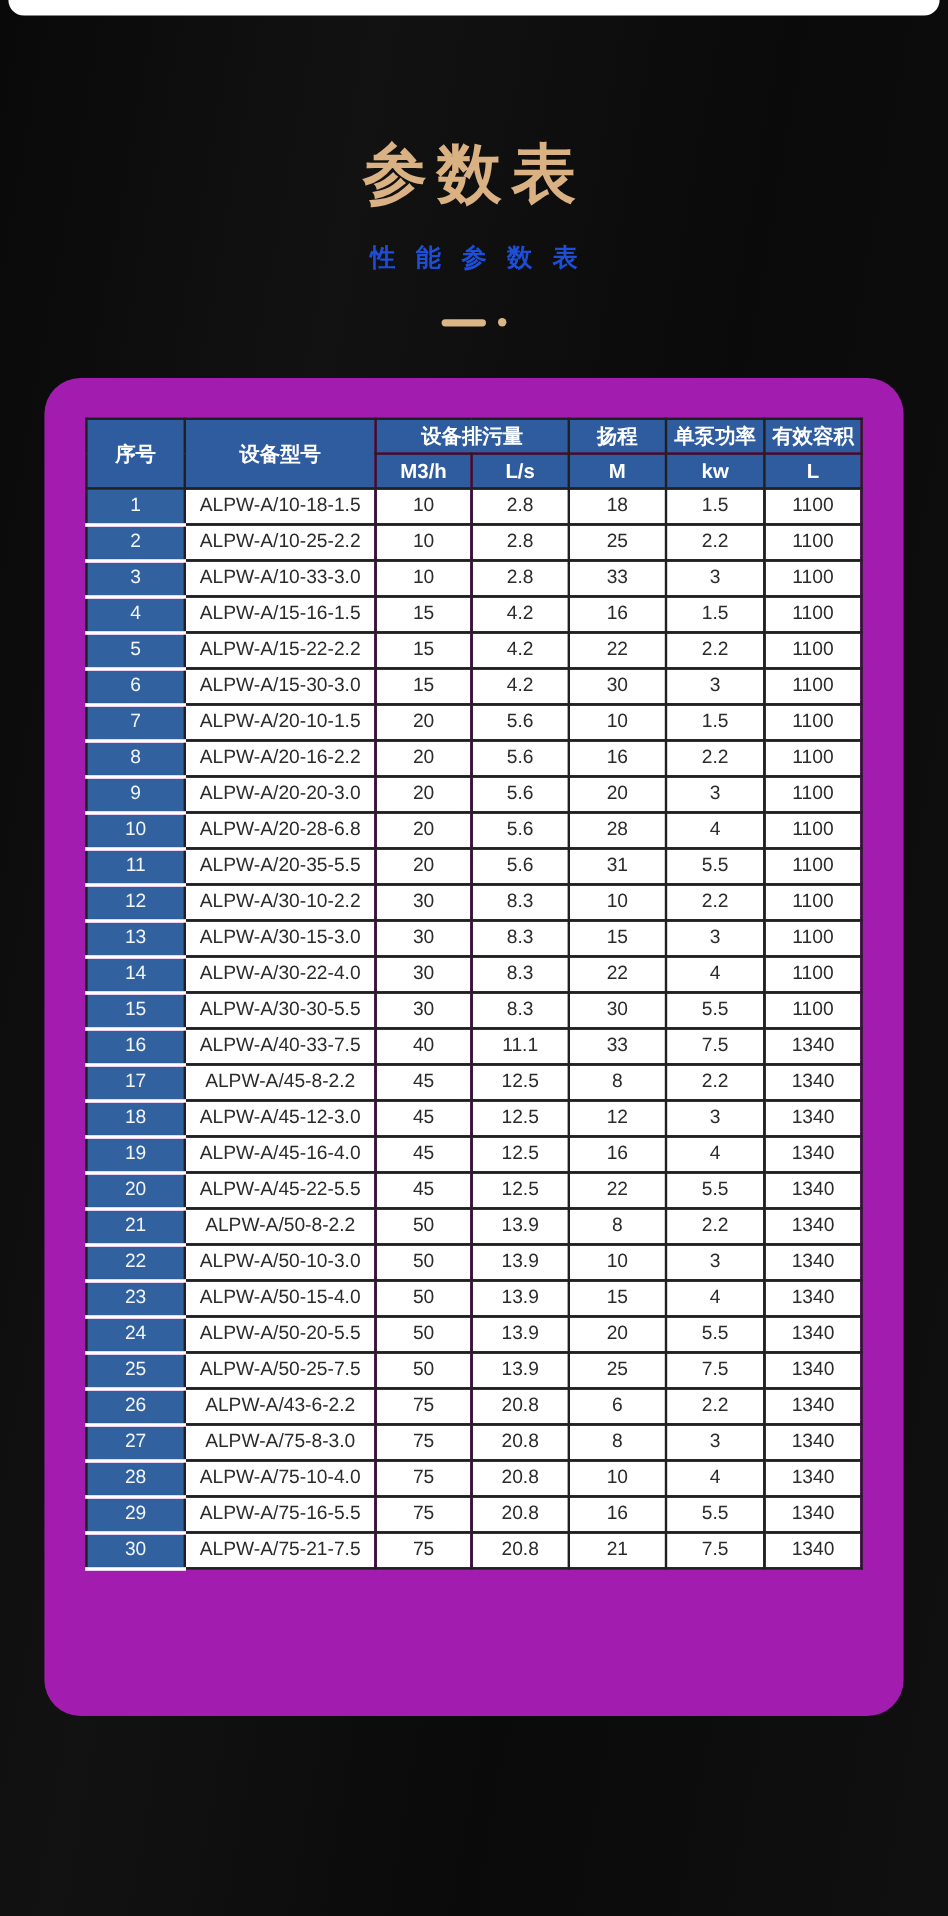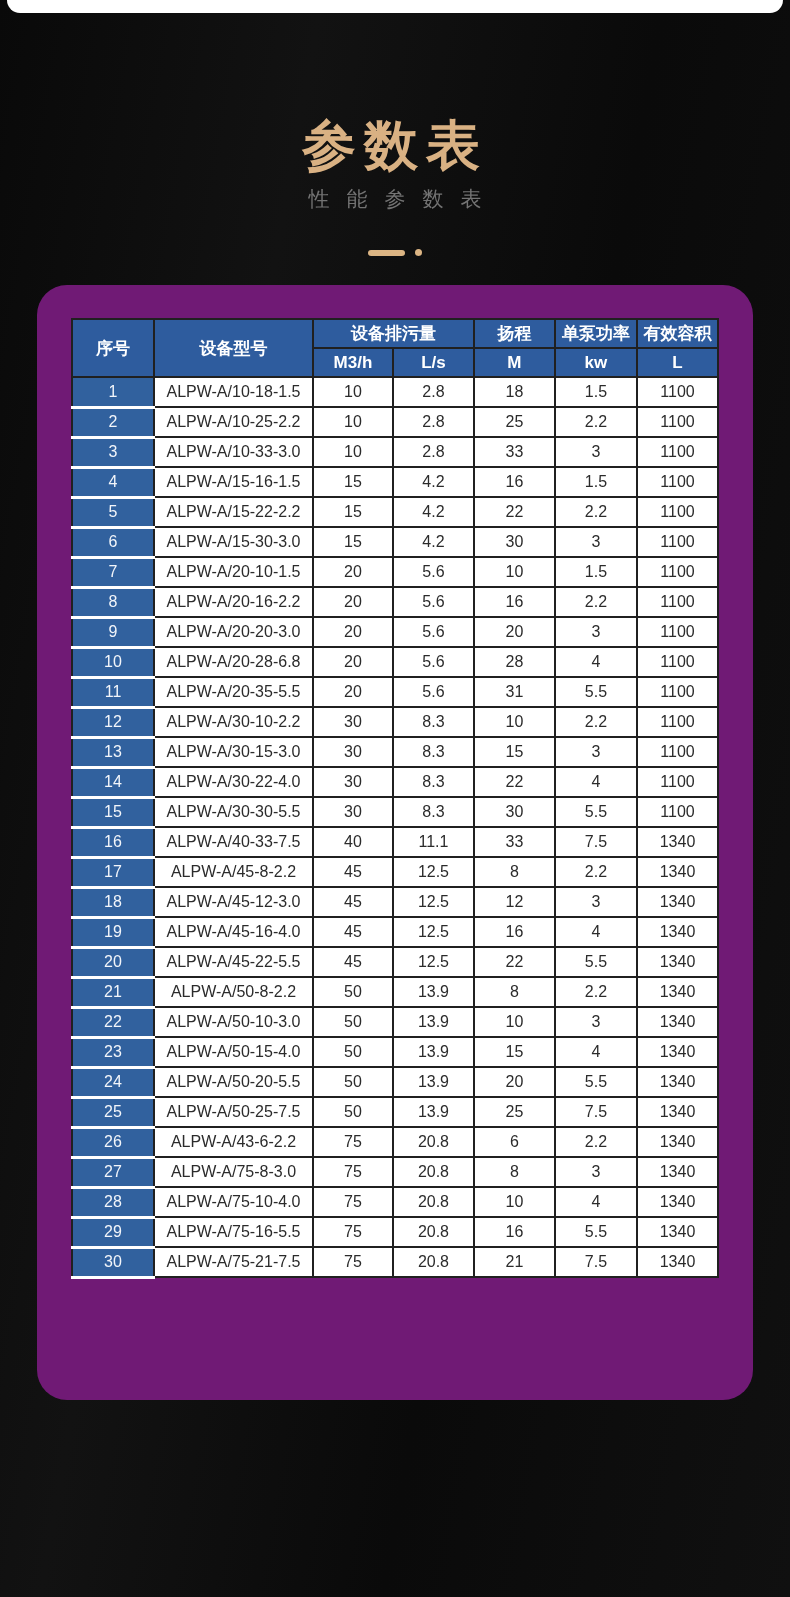--- a/index.html
+++ b/index.html
@@ -24,24 +24,24 @@
   
   .hero { padding-top: 116px; text-align: center; }
   .hero-title {
     font-size: 54px;
     font-weight: bold;
     color: #d9b183;
     letter-spacing: 8px;
     line-height: 1.1;
   }
   .hero-subtitle {
-    margin-top: 10px;
+    margin-top: 26px;
     font-size: 21px;
-    font-weight: normal;
-    color: #737373;
+    font-weight: bold;
+    color: #1d4ed8;
     letter-spacing: 17px;
     text-indent: 17px; 
   }
   .hero-decor {
     margin-top: 36px;
     display: flex;
     align-items: center;
     justify-content: center;
     gap: 10px;
   }
@@ -52,22 +52,22 @@
   }
   .decor-dot {
     width: 7px; height: 7px;
     border-radius: 50%;
     background: #dcb584;
   }
 
   
   .card {
     width: 716px;
-    margin: 29px auto 0 auto;
-    background: #701a75;
+    margin: 43px auto 0 auto;
+    background: #a21caf;
     border-radius: 30px;
     padding: 33px 34px 36px 34px;
     min-height: 1115px;
   }
 
   
   table.params {
     width: 100%;
     border-collapse: collapse;
     table-layout: fixed;

